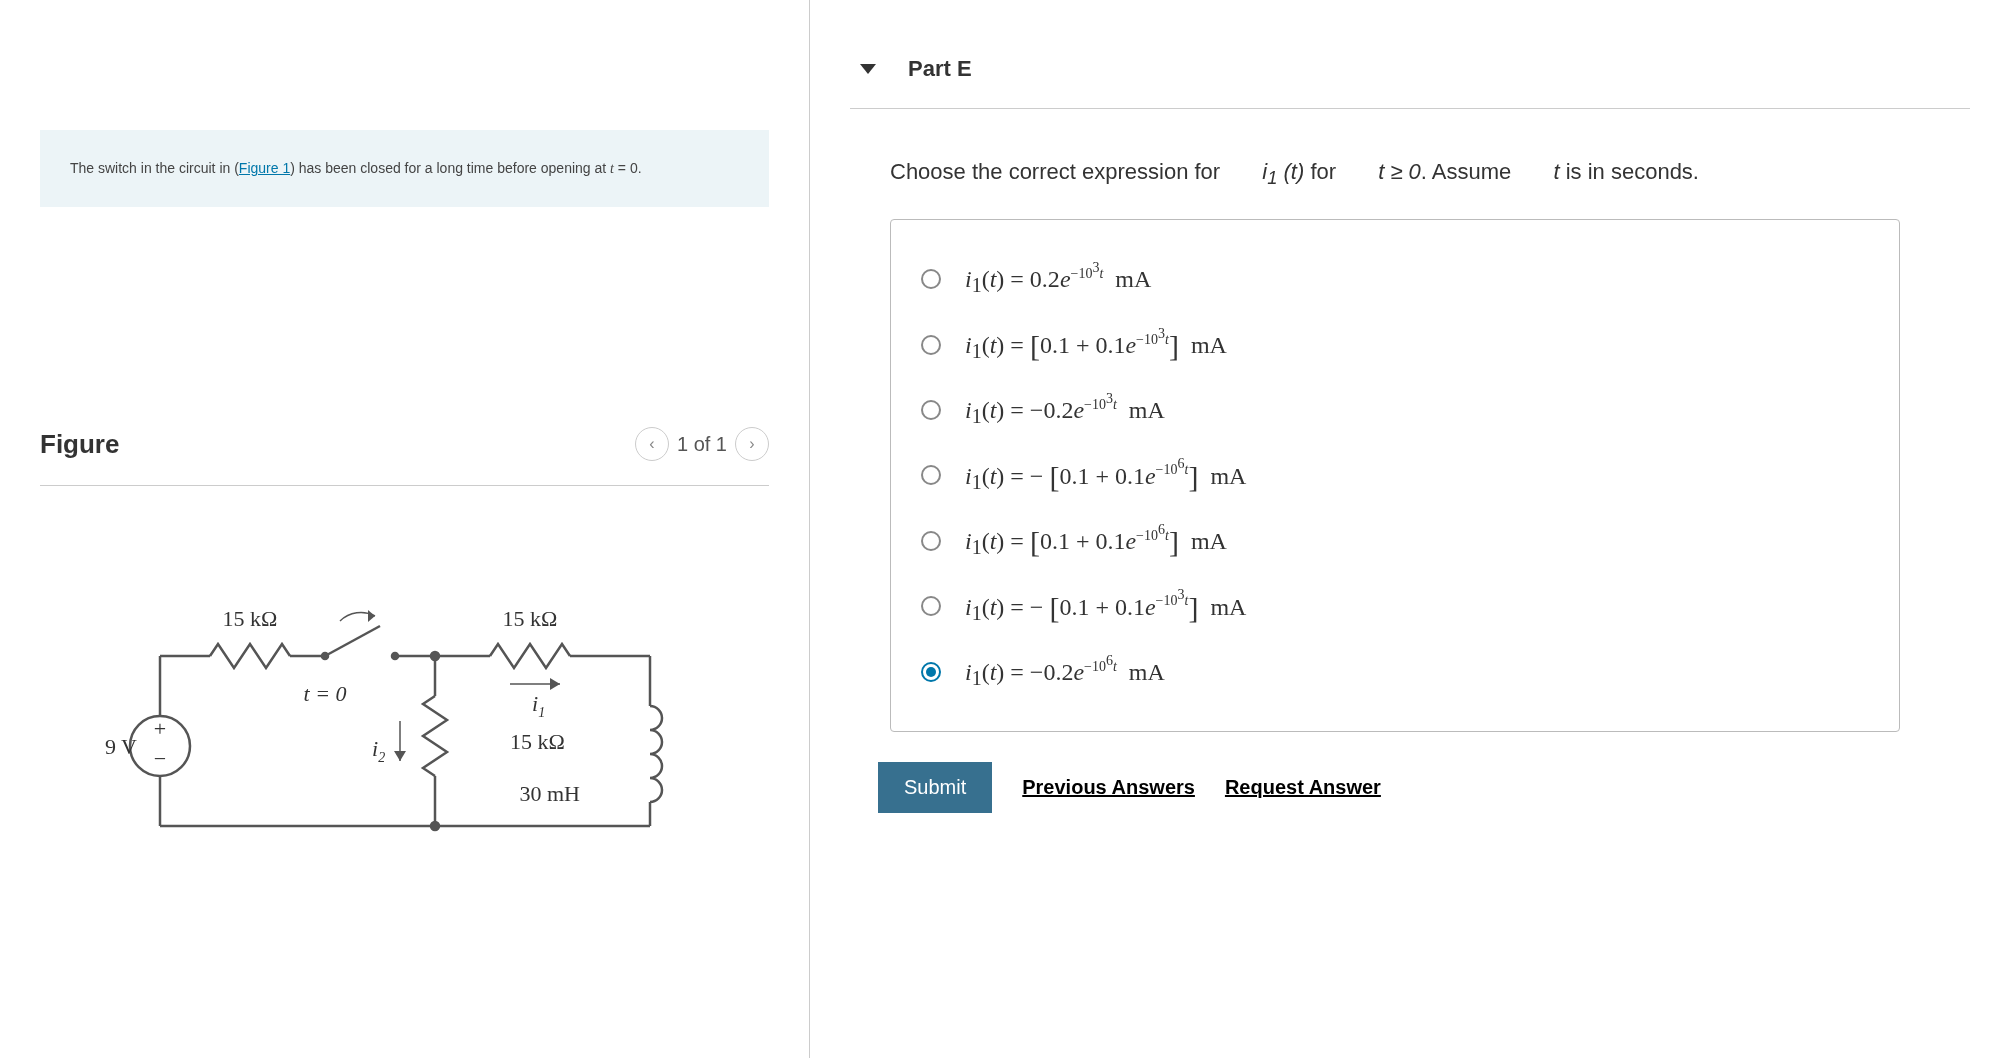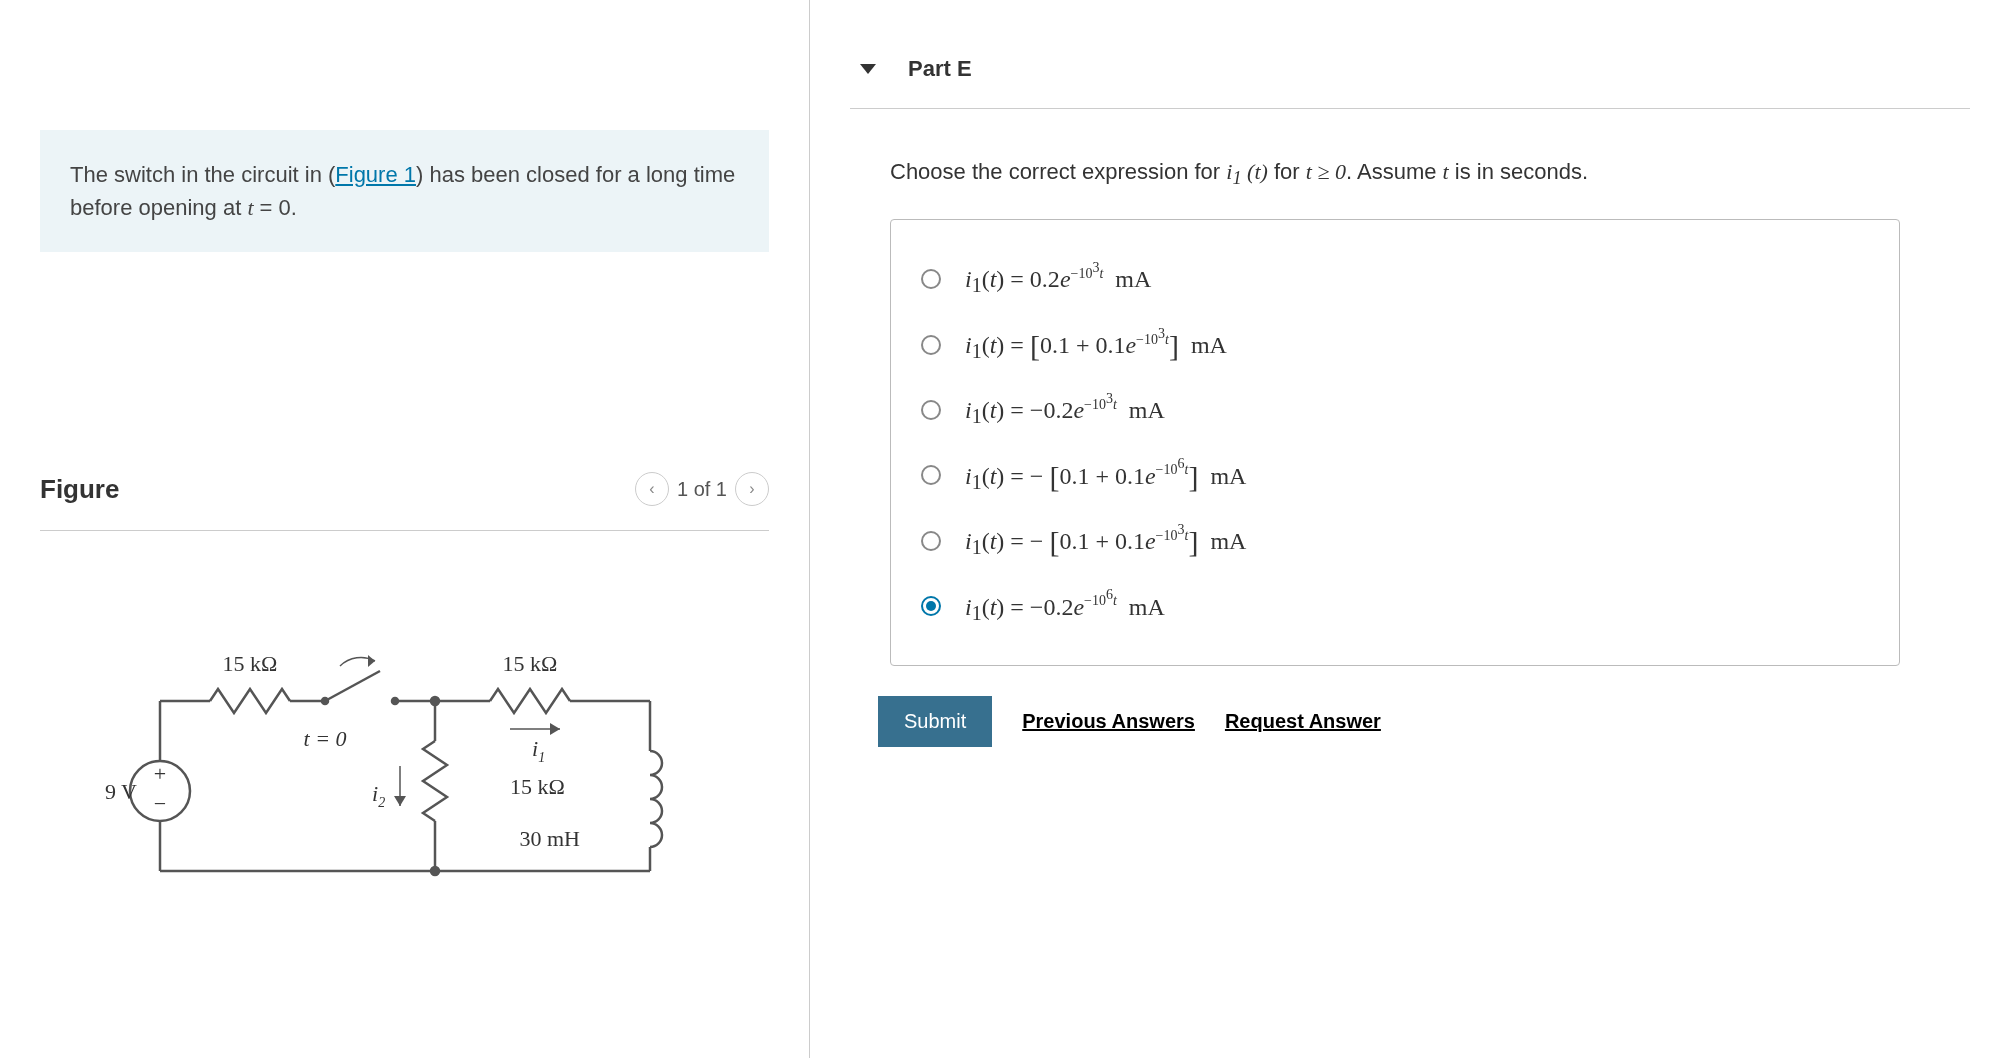--- a/index.html
+++ b/index.html
@@ -21,21 +21,21 @@
     border-right: 1px solid #ccc;
   }
   .right-panel {
     flex: 1;
     padding: 30px 40px;
   }
   .problem-box {
     background: #ecf4f7;
     padding: 28px 30px;
     margin-top: 100px;
-    font-size: 22px;
+    font-size: 14px;
     line-height: 1.5;
     color: #444;
   }
   .problem-box a {
     color: #0077aa;
     text-decoration: underline;
   }
   .italic { font-style: italic; font-family: 'Times New Roman', serif; }
   .figure-header {
     display: flex;
@@ -89,21 +89,21 @@
   }
   .part-title {
     font-weight: bold;
     font-size: 22px;
   }
   .question {
     font-size: 22px;
     margin: 50px 0 30px 40px;
     color: #333;
   }
-  .question .math { font-family: Liberation Serif, serif; font-style: italic; }
+  .question .math { font-family: Liberation Sans, sans-serif; font-style: italic; margin-left: 36px; }
   .options-box {
     border: 1px solid #bbb;
     border-radius: 4px;
     margin-left: 40px;
     width: 1010px;
     padding: 26px 30px;
   }
   .option-row {
     display: flex;
     align-items: center;
@@ -264,20 +264,24 @@
       <div class="option-row">
         <span class="radio"></span>
         <span class="math-expr"><i>i</i><sub>1</sub>(<i>t</i>) = −0.2<i>e</i><sup>−10<sup>3</sup><i>t</i></sup>&nbsp; mA</span>
       </div>
       <div class="option-row">
         <span class="radio"></span>
         <span class="math-expr"><i>i</i><sub>1</sub>(<i>t</i>) = − <span class="bracket">[</span>0.1 + 0.1<i>e</i><sup>−10<sup>6</sup><i>t</i></sup><span class="bracket">]</span>&nbsp; mA</span>
       </div>
       <div class="option-row">
         <span class="radio"></span>
+        <span class="math-expr"><i>i</i><sub>1</sub>(<i>t</i>) = <span class="bracket">[</span>0.1 + 0.1<i>e</i><sup>−10<sup>6</sup><i>t</i></sup><span class="bracket">]</span>&nbsp; mA</span>
+      </div>
+      <div class="option-row">
+        <span class="radio"></span>
         <span class="math-expr"><i>i</i><sub>1</sub>(<i>t</i>) = − <span class="bracket">[</span>0.1 + 0.1<i>e</i><sup>−10<sup>3</sup><i>t</i></sup><span class="bracket">]</span>&nbsp; mA</span>
       </div>
       <div class="option-row">
         <span class="radio selected"></span>
         <span class="math-expr"><i>i</i><sub>1</sub>(<i>t</i>) = −0.2<i>e</i><sup>−10<sup>6</sup><i>t</i></sup>&nbsp; mA</span>
       </div>
     </div>
 
     <div class="action-row">
       <button class="submit-btn">Submit</button>

